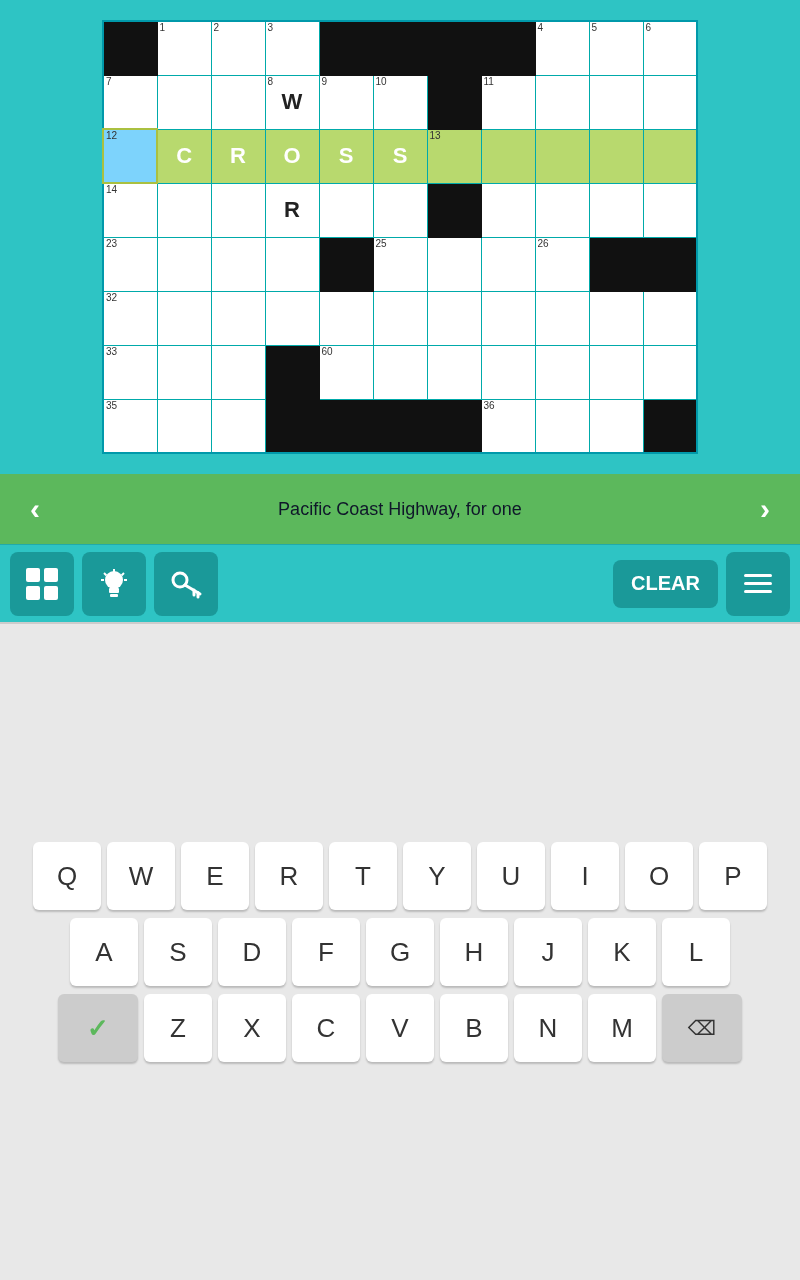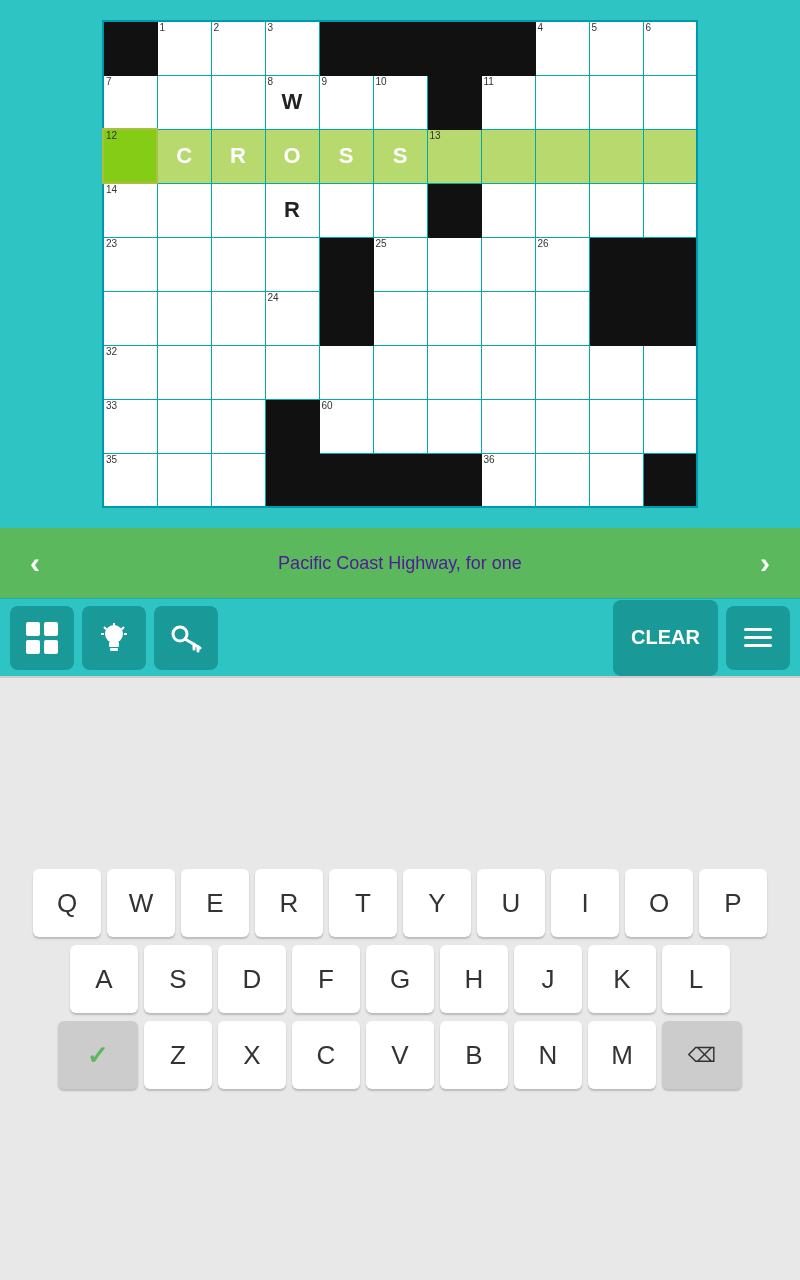--- a/index.html
+++ b/index.html
@@ -45,21 +45,21 @@
       background: #111;
       border-color: #111;
     }
 
     .crossword-grid td.highlighted {
       background: #b8d96e;
       margin-left: 32px;
     }
 
     .crossword-grid td.selected {
-      background: #84cc16;
+      background: #7dd3fc;
       border: 2px solid #aac040;
     }
 
     .cell-number {
       position: absolute;
       top: 1px;
       left: 2px;
       font-size: 10px;
       font-weight: normal;
       color: #333;
@@ -100,21 +100,21 @@
       display: flex;
       align-items: center;
       justify-content: center;
       color: white;
       font-size: 30px;
       font-weight: bold;
     }
 
     .clue-text {
       flex: 1;
-      color: #4c1d95;
+      color: #0f172a;
       font-size: 18px;
       text-align: center;
     }
 
     
     .toolbar {
       flex: 0 0 80px;
       background: #2ec4c4;
       display: flex;
       align-items: center;
@@ -149,21 +149,21 @@
     }
 
     .clear-btn {
       background: #1a9999;
       border: none;
       border-radius: 8px;
       color: white;
       font-size: 20px;
       font-weight: bold;
       padding: 0 18px;
-      height: 76px;
+      height: 48px;
       cursor: pointer;
     }
 
     .menu-btn {
       width: 64px;
       height: 64px;
       background: #1a9999;
       border: none;
       border-radius: 8px;
       cursor: pointer;
@@ -340,35 +340,20 @@
           </td>
         <td></td>
         <td></td>
         <td>
             <span class="cell-number">26</span>
           </td>
         <td class="black"></td>
         <td class="black"></td>
       </tr>
 
-      <tr>
-        <td></td>
-        <td></td>
-        <td></td>
-        <td>
-            <span class="cell-number">24</span>
-          </td>
-        <td class="black"></td>
-        <td></td>
-        <td></td>
-        <td></td>
-        <td></td>
-        <td class="black"></td>
-        <td class="black"></td>
-      </tr>
 
 
       <tr>
         <td>
             <span class="cell-number">32</span>
           </td>
         <td></td>
         <td></td>
         <td></td>
         <td></td>

